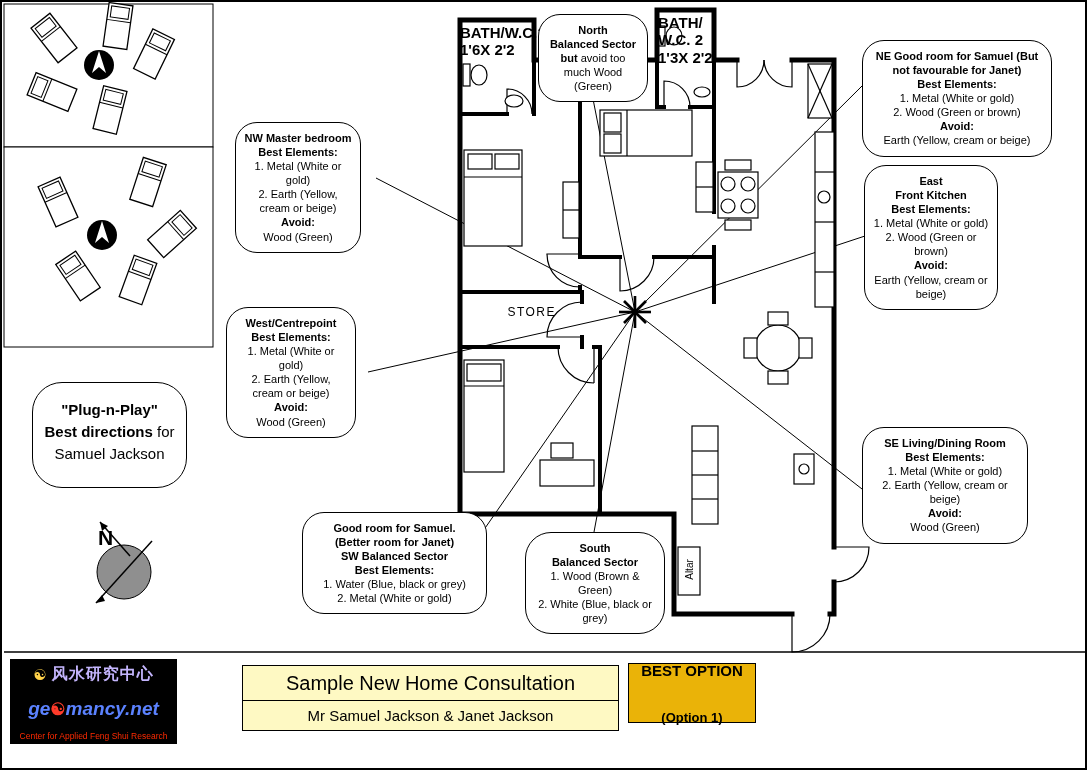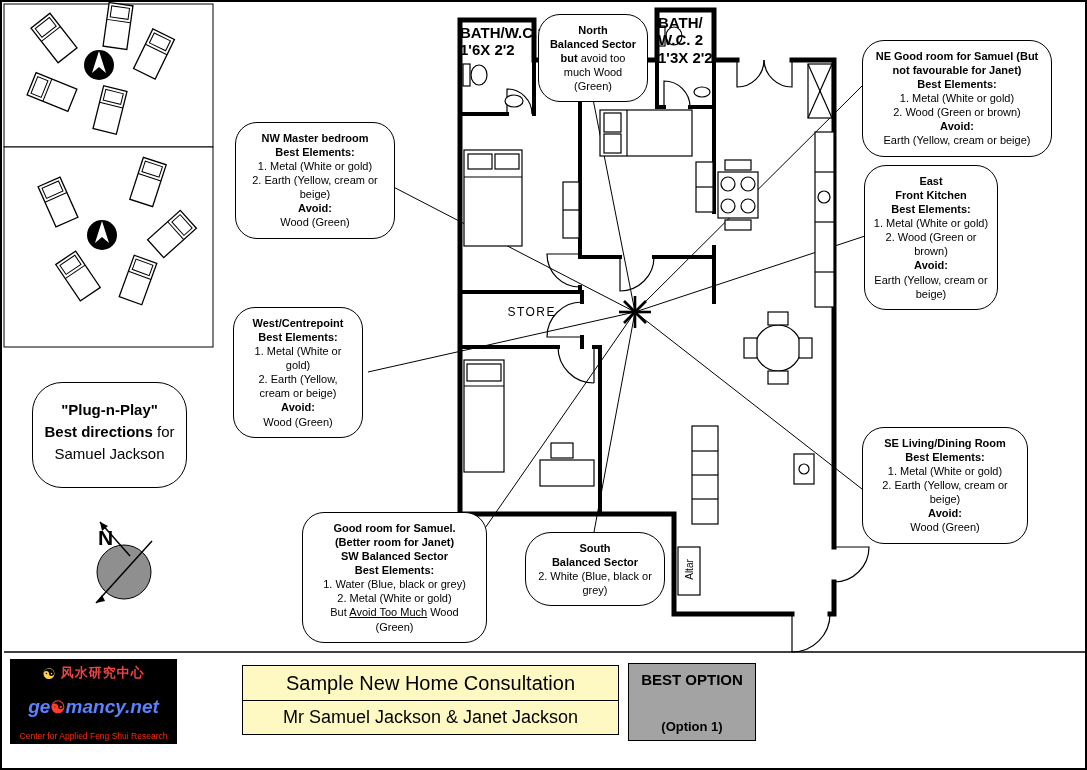--- a/index.html
+++ b/index.html
@@ -18,34 +18,34 @@
   .room-label { position:absolute; z-index:2; font-size:15px; font-weight:bold;
                 line-height:1.15; text-align:left; }
   .store-label { position:absolute; z-index:2; font-size:12px; letter-spacing:1.5px; text-align:right; }
   .altar-label { position:absolute; z-index:2; font-size:10px; text-align:center;
                  transform:rotate(-90deg); transform-origin:center center; width:40px; }
   .compass-n { position:absolute; z-index:2; font-size:21px; font-weight:bold; }
 
   .footer-title { position:absolute; z-index:3; left:240px; top:663px; width:377px;
                   border:1.5px solid #000; background:#fef9c3; text-align:center; }
   .footer-title .t1 { font-size:20px; padding:6px 0 5px; border-bottom:1.5px solid #000; }
-  .footer-title .t2 { font-size:18px; padding:6px 0 6px; }
-
-  .option-box { position:absolute; z-index:3; left:626px; top:661px; width:128px; height:78px;
-                border:1.5px solid #000; background:#a3a3a3; text-align:center;
+  .footer-title .t2 { font-size:15px; padding:6px 0 6px; }
+
+  .option-box { position:absolute; z-index:3; left:626px; top:661px; width:128px; height:60px;
+                border:1.5px solid #000; background:#eab308; text-align:center;
                 display:flex; flex-direction:column; justify-content:center; gap:3px; }
   .option-box div { font-weight:bold; font-size:15px; }
   .option-box .o2 { font-size:13px;margin-top:28px; }
 
   .logo-box { position:absolute; z-index:3; left:8px; top:657px; width:167px; height:85px;
               background:#000; color:#fff; display:flex; flex-direction:column;
               justify-content:space-between; padding:5px 4px 3px; text-align:center; }
   .logo-top { display:flex; align-items:center; justify-content:center; gap:5px; }
   .logo-badge { color:#ffd24a; font-size:15px; line-height:1; }
-  .logo-cn { color:#ef4444; font-size:13px; font-weight:bold; letter-spacing:1px; }
+  .logo-cn { color:#c4b5fd; font-size:16px; font-weight:bold; letter-spacing:1px; }
   .logo-site { color:#5b82ff; font-size:19px; font-weight:bold; font-style:italic; line-height:1; }
   .logo-site .yy { color:#ff3b2a; font-style:normal; font-size:17px; }
   .logo-tag { color:#ff2a00; font-size:8.5px; line-height:1.1; }
 </style>
 </head>
 <body>
 
 <div class="page">
 
   <svg class="plan-svg" width="1087" height="770" viewBox="0 0 1087 770">
@@ -237,40 +237,40 @@
 
   <div class="callout" style="left:860px; top:18px; width:190px;margin-top:20px;">
     <div class="b">NE Good room for Samuel (But not favourable for Janet)</div>
     <div class="b">Best Elements:</div>
     <div>1. Metal (White or gold)</div>
     <div>2. Wood (Green or brown)</div>
     <div class="b">Avoid:</div>
     <div>Earth (Yellow, cream or beige)</div>
   </div>
 
-  <div class="callout" style="left:233px; top:120px; width:160px;">
+  <div class="callout" style="left:233px; top:120px; width:126px;">
     <div class="b">NW Master bedroom</div>
     <div class="b">Best Elements:</div>
     <div>1. Metal (White or gold)</div>
     <div>2. Earth (Yellow, cream or beige)</div>
     <div class="b">Avoid:</div>
     <div>Wood (Green)</div>
   </div>
 
   <div class="callout" style="left:862px; top:163px; width:134px;">
     <div class="b">East</div>
     <div class="b">Front Kitchen</div>
     <div class="b">Best Elements:</div>
     <div>1. Metal (White or gold)</div>
     <div>2. Wood (Green or brown)</div>
     <div class="b">Avoid:</div>
     <div>Earth (Yellow, cream or beige)</div>
   </div>
 
-  <div class="callout" style="left:231px; top:305px; width:130px;">
+  <div class="callout" style="left:224px; top:305px; width:130px;">
     <div class="b">West/Centrepoint</div>
     <div class="b">Best Elements:</div>
     <div>1. Metal (White or gold)</div>
     <div>2. Earth (Yellow, cream or beige)</div>
     <div class="b">Avoid:</div>
     <div>Wood (Green)</div>
   </div>
 
   <div class="callout" style="left:860px; top:425px; width:166px;">
     <div class="b">SE Living/Dining Room</div>
@@ -281,26 +281,26 @@
     <div>Wood (Green)</div>
   </div>
 
   <div class="callout" style="left:300px; top:510px; width:185px;">
     <div class="b">Good room for Samuel.</div>
     <div class="b">(Better room for Janet)</div>
     <div class="b">SW Balanced Sector</div>
     <div class="b">Best Elements:</div>
     <div>1. Water (Blue, black or grey)</div>
     <div>2. Metal (White or gold)</div>
-    <div><span>But </span><span class="u">Avoid Too Much</span><span> Wood (Green)</span></div>
   </div>
 
   <div class="callout" style="left:523px; top:530px; width:140px;border-radius:26px;">
     <div class="b">South</div>
     <div class="b">Balanced Sector</div>
+    <div>1. Wood (Brown &amp; Green)</div>
     <div>2. White (Blue, black or grey)</div>
   </div>
 
   <div class="logo-box">
     <div class="logo-top">
       <span class="logo-badge">☯</span>
       <span class="logo-cn">风水研究中心</span>
     </div>
     <div class="logo-site"><span>ge</span><span class="yy">☯</span><span>mancy.net</span></div>
     <div class="logo-tag">Center for Applied Feng Shui Research</div>

